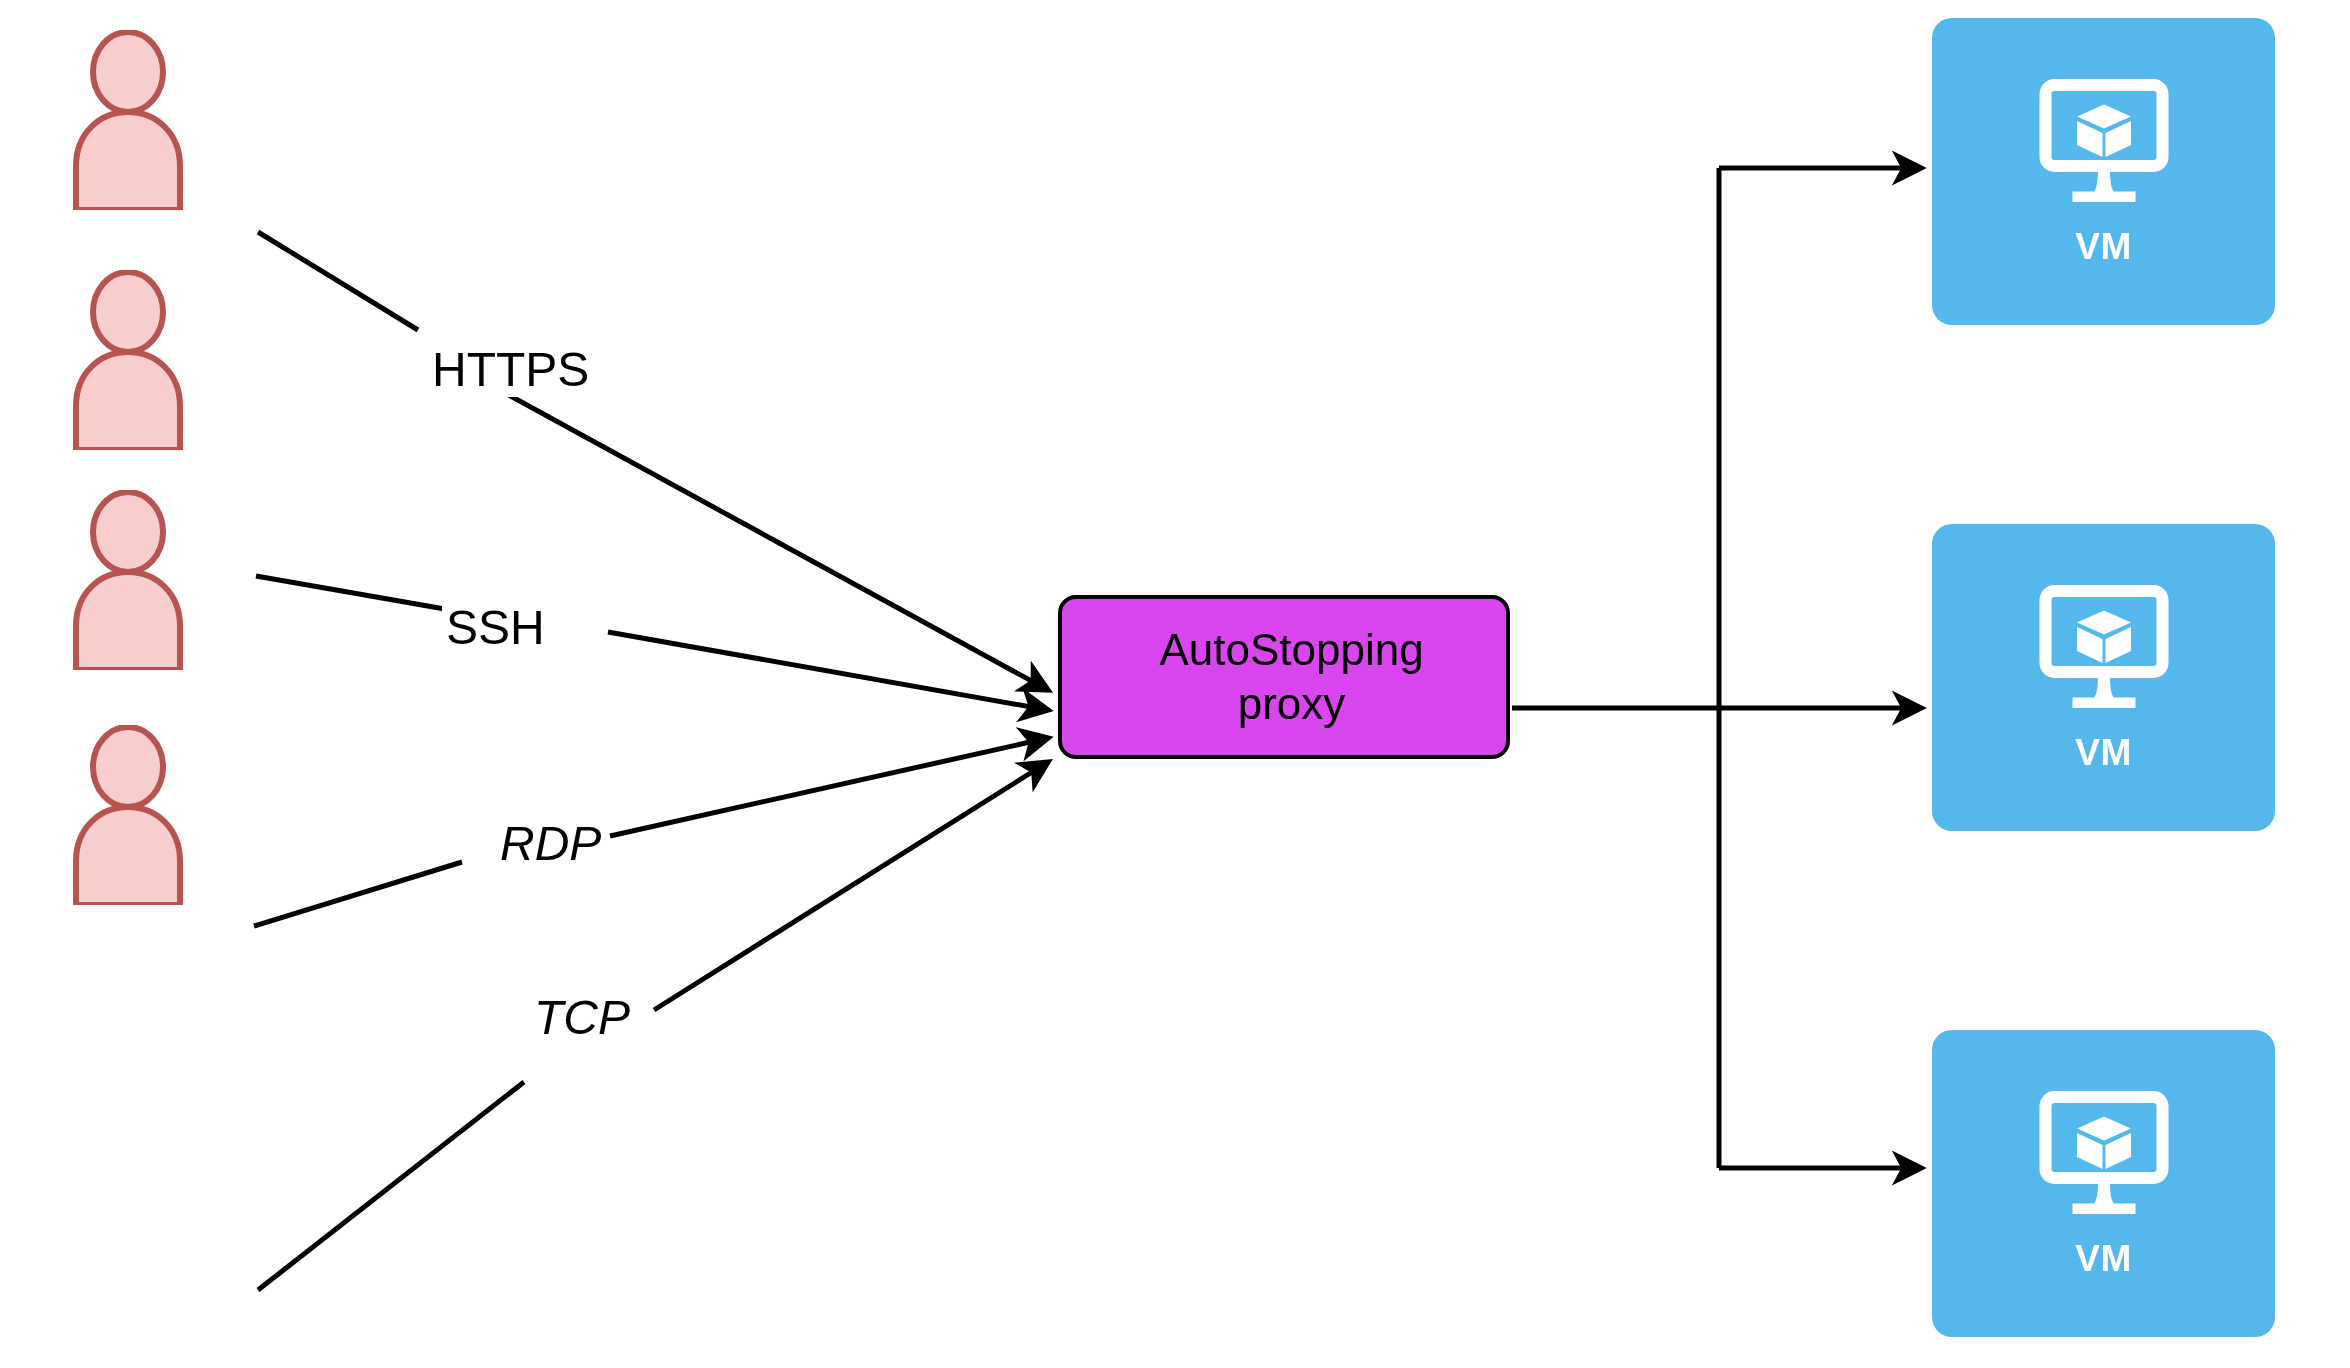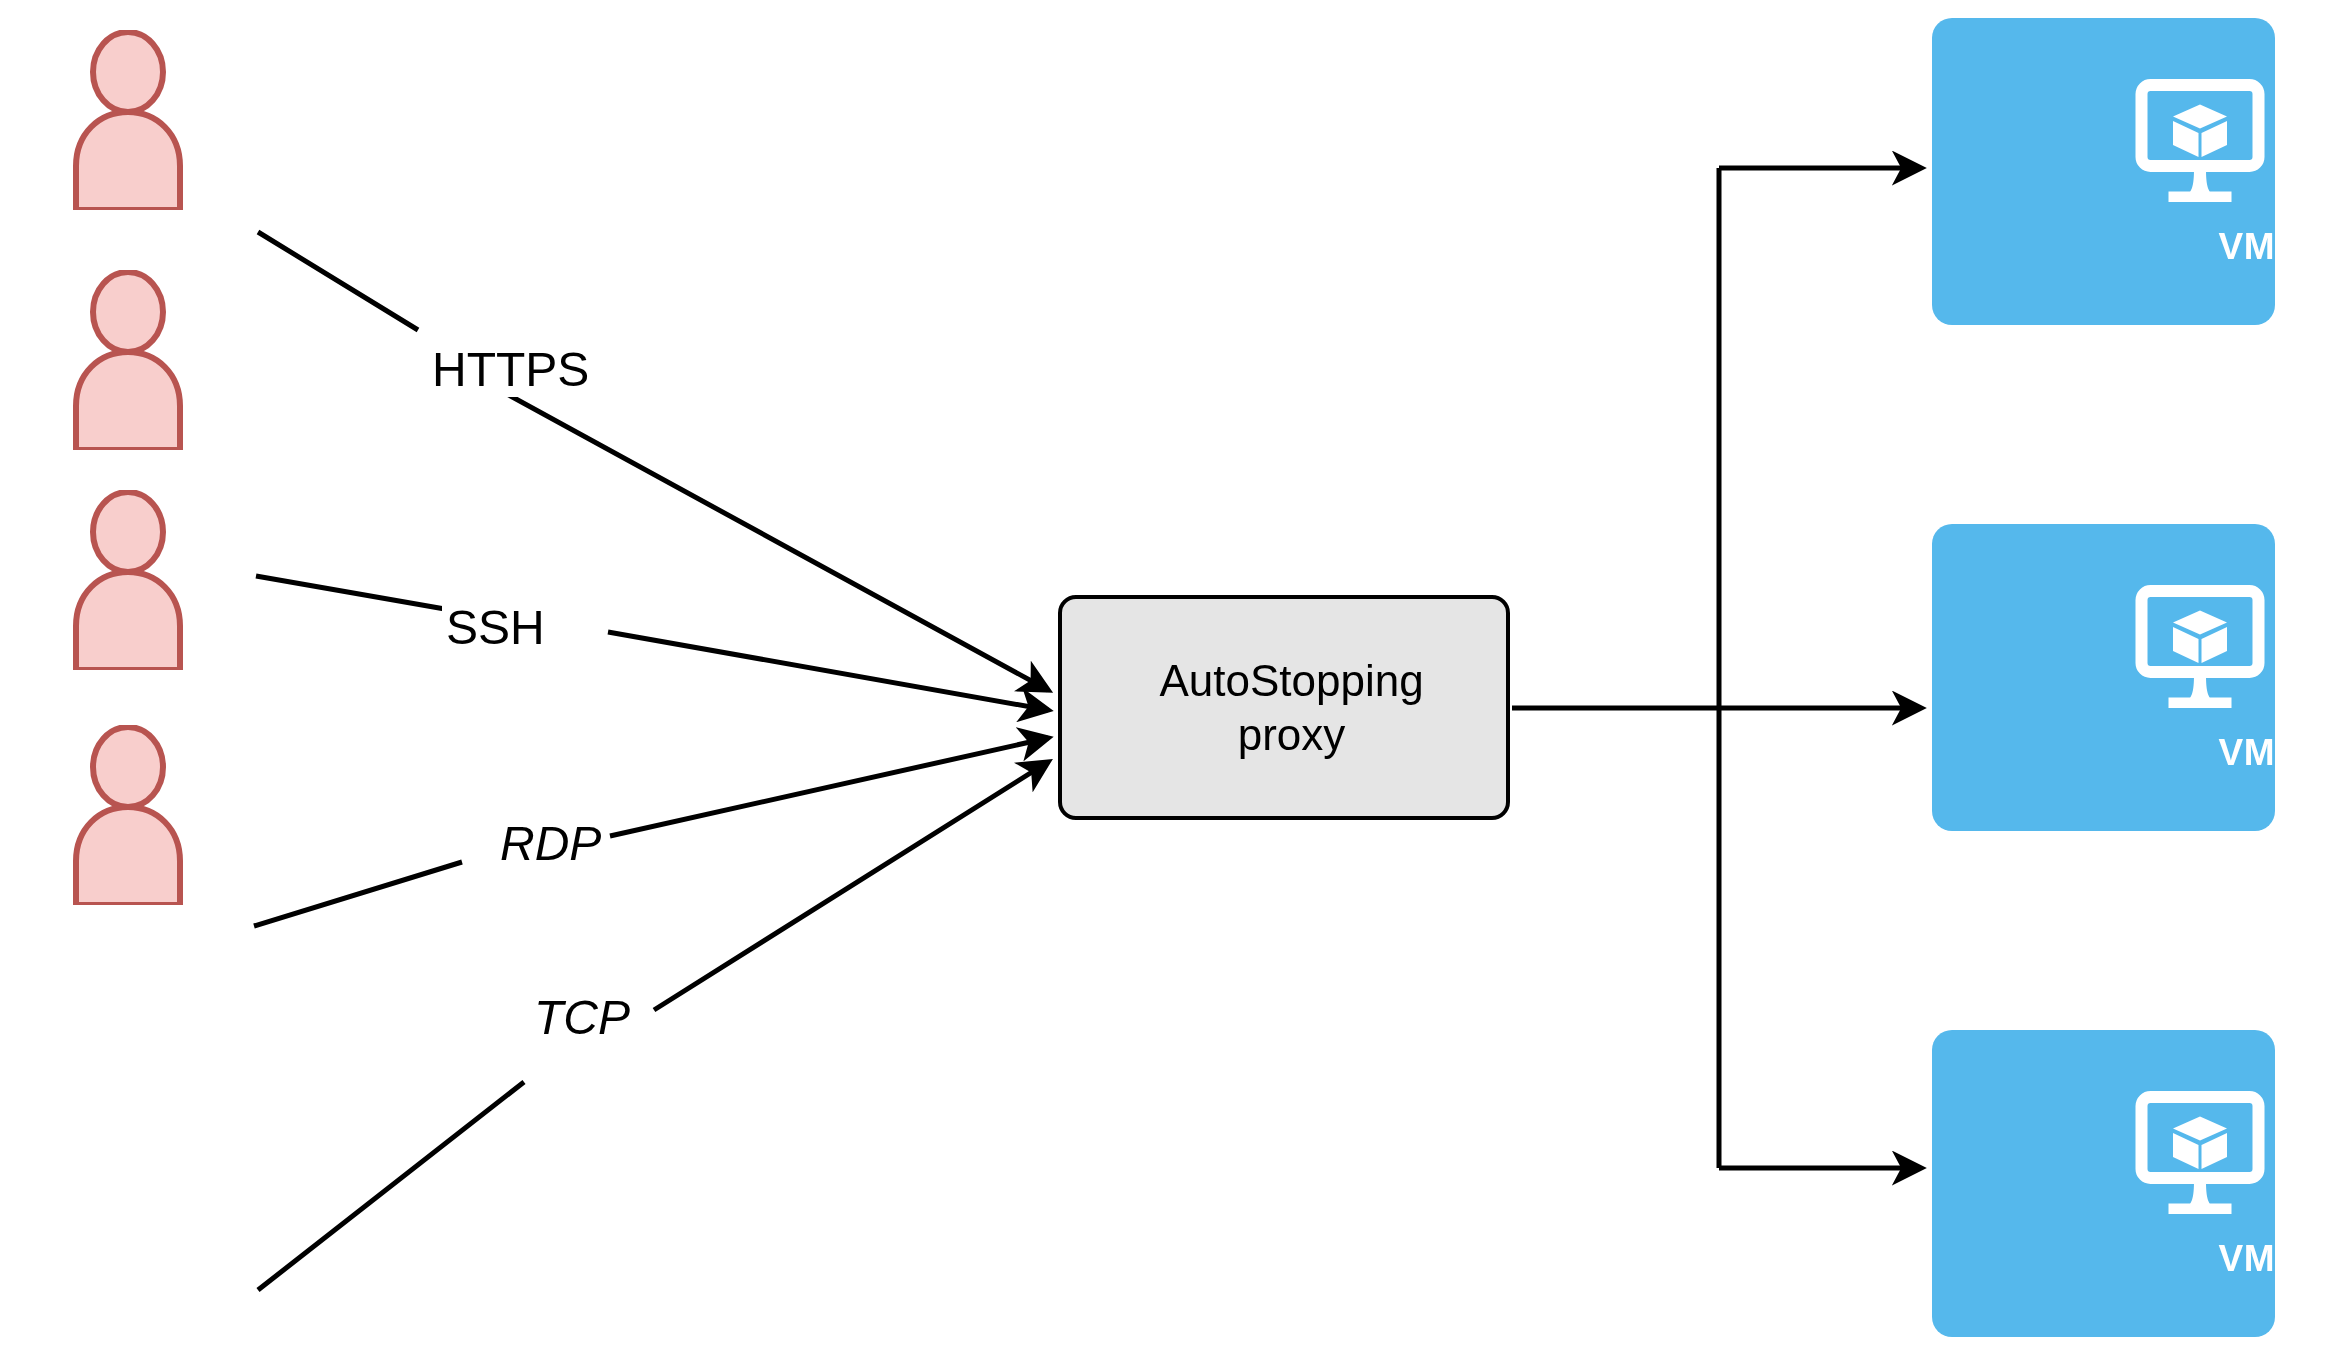--- a/index.html
+++ b/index.html
@@ -28,23 +28,23 @@
   .actor {
     position: absolute;
     width: 120px;
     height: 180px;
   }
   .proxy-node {
     position: absolute;
     left: 1058px;
     top: 595px;
     width: 452px;
-    height: 225px;
+    height: 164px;
     box-sizing: border-box;
-    background: #e5e5e5;
+    background: #d946ef;
     border: 4px solid #000000;
     border-radius: 18px;
     display: flex;
     align-items: center;
     justify-content: center;
     padding-left: 15px;
   }
   .proxy-label {
     color: #000000;
     font-size: 44px;
@@ -53,21 +53,21 @@
     white-space: pre-line;
   }
   .vm-node {
     position: absolute;
     width: 343px;
     height: 307px;
     background: #55b8ec;
     border-radius: 20px;
     display: flex;
     flex-direction: column;
-    align-items: flex-end;
+    align-items: center;
     justify-content: center;
   }
   .vm-glyph {
     width: 150px;
     height: 132px;
     display: block;
   }
   .vm-caption {
     color: #ffffff;
     font-size: 37px;

